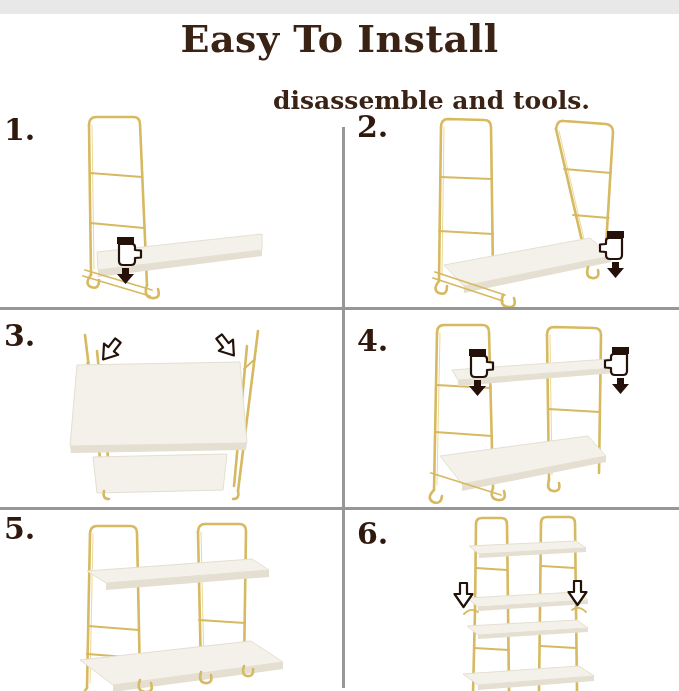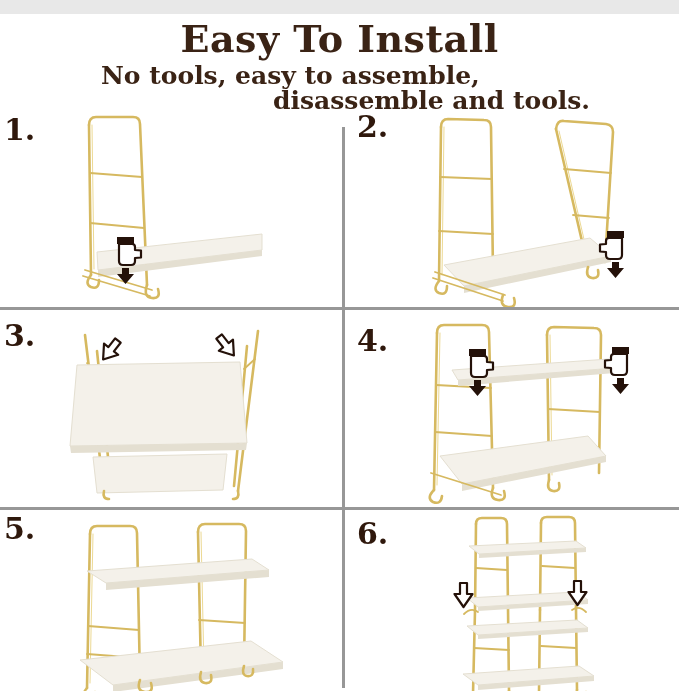--- a/index.html
+++ b/index.html
@@ -41,21 +41,20 @@
         <path class="icon-outline" d="M9,7 L22,7 Q25,7 25,10 L25,13 L31,13.5 L31,20.5 L25,21 L25,24 Q25,28 21,28 L13,28 Q9,28 9,24 Z"></path>
         <path class="icon-dark" d="M12,31 L19,31 L19,37 L24,37 L15.5,47 L7,37 L12,37 Z"></path>
       </g>
       <g id="outline-arrow">
         <path class="icon-outline" d="M7,1 L14,1 L14,12 L19.5,12 L10.5,25 L1.5,12 L7,12 Z"></path>
       </g>
     </defs>
   </svg>
 
   <div class="title">Easy To Install</div>
-  <div class="sub sub1">No tools, easy to assemble,</div>
   <div class="sub sub2">disassemble and tools.</div>
 
   <div class="divider h" style="top:293px"></div>
   <div class="divider h" style="top:493px"></div>
   <div class="divider v"></div>
 
   <div class="cell" style="left:0;top:95px;width:343px;height:198px">
     <span class="step-num" style="left:4px;top:6px">1.</span>
     <svg class="illu" width="343" height="198" viewBox="0 0 343 198">
       <path class="gold-line" d="M89,16 Q89,8 96,8 L133,8 Q140,8 140,15 L147,176"></path>

